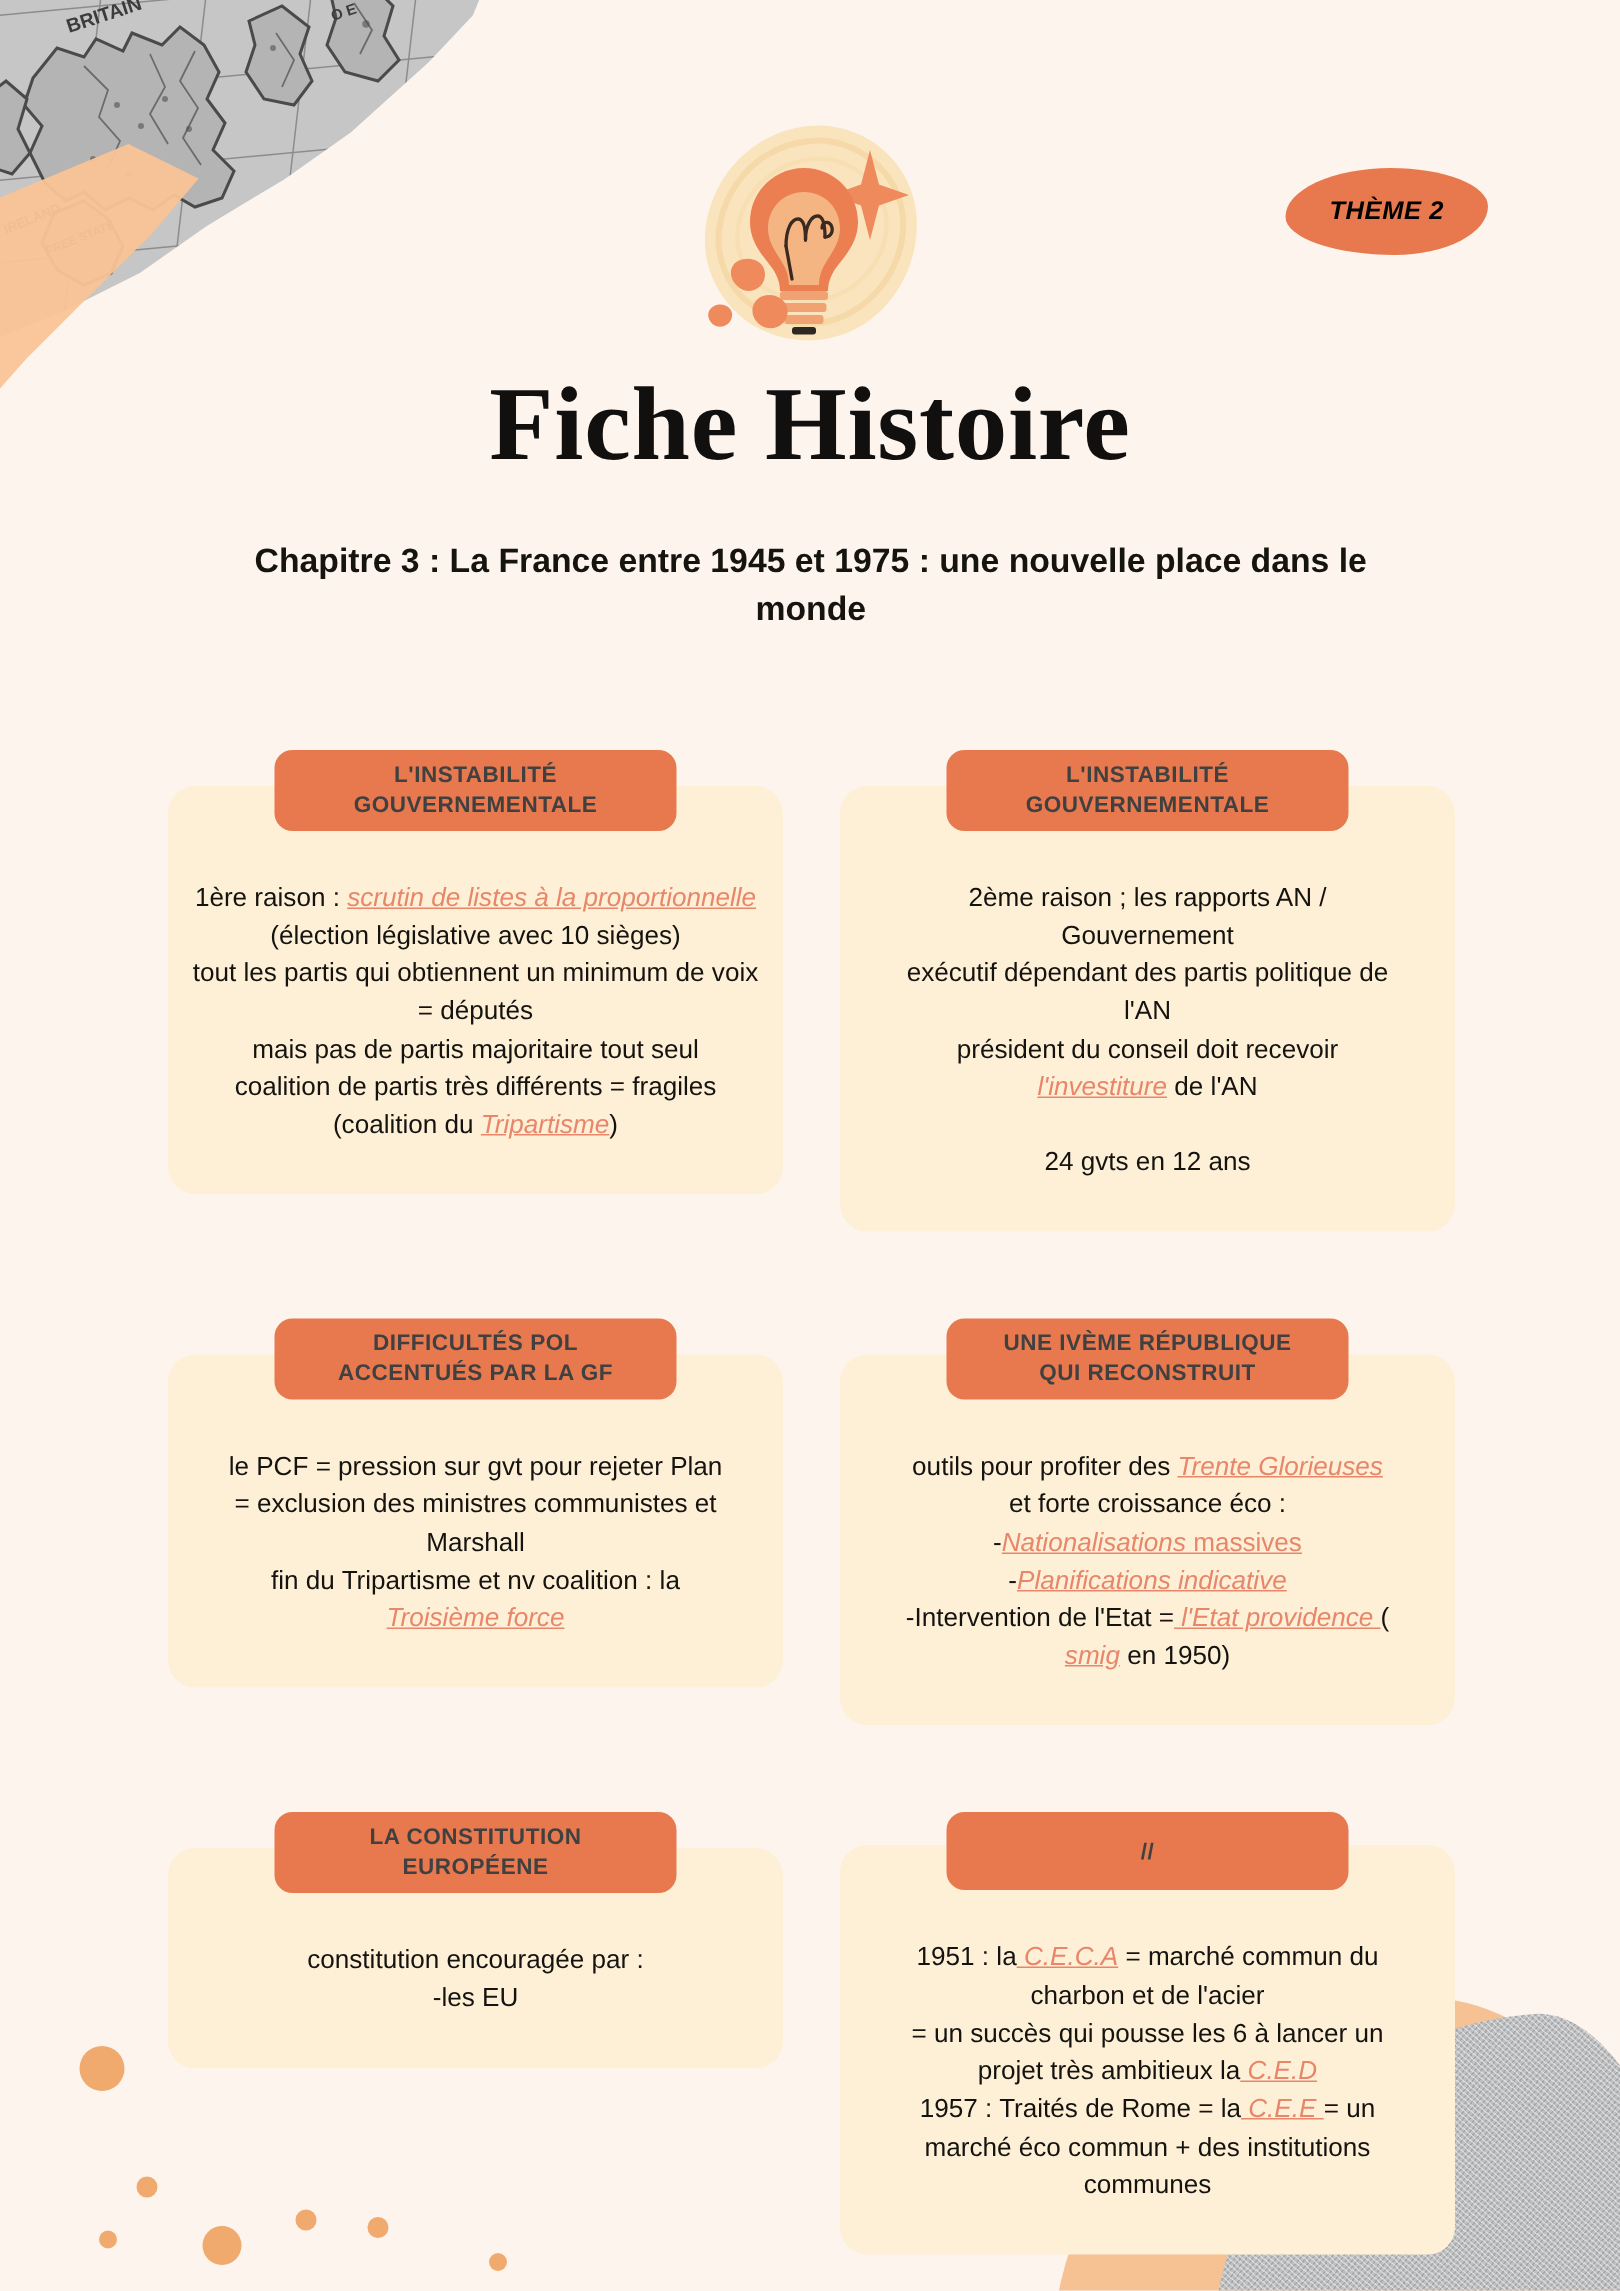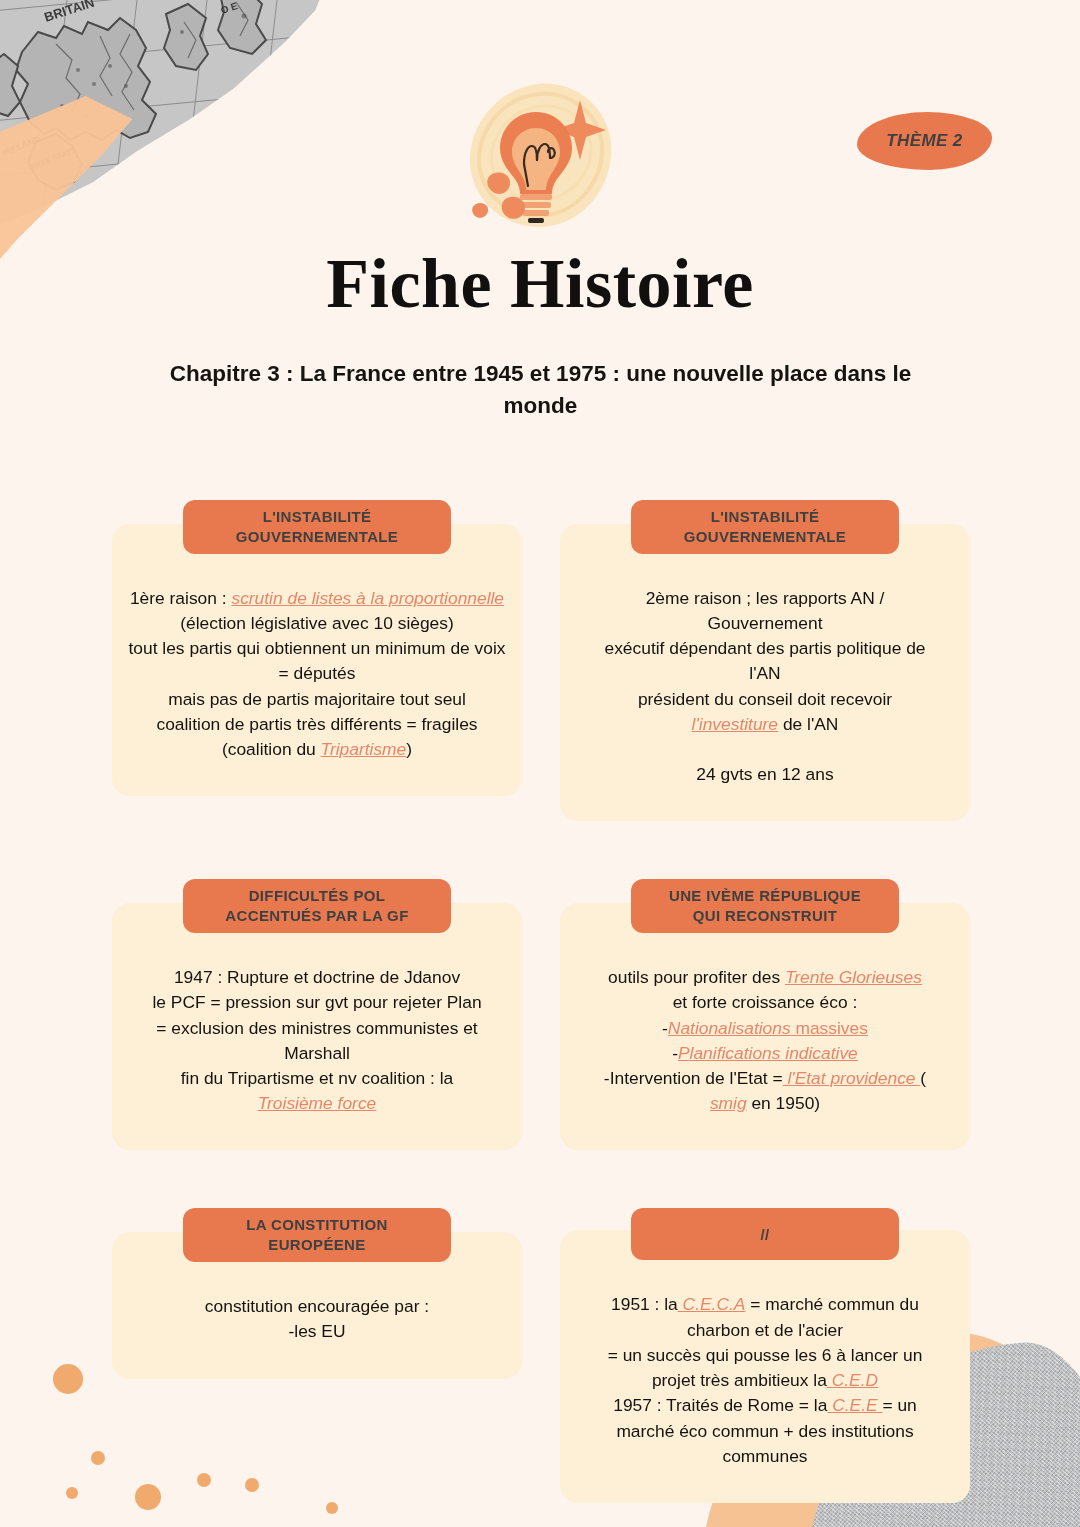--- a/index.html
+++ b/index.html
@@ -66,21 +66,21 @@
   
   .theme-badge {
     position: absolute;
     top: 112px; right: 88px;
     width: 135px; height: 58px;
     background: #e8794f;
     border-radius: 52% 48% 46% 54% / 56% 44% 56% 44%;
     display: flex; align-items: center; justify-content: center;
   }
   .theme-badge span {
-    color: #404040;
+    color: #000000;
     font-size: 17px;
     font-weight: bold;
     font-style: italic;
     letter-spacing: .4px;
   }
 
   .bulb-wrap { position: absolute; top: 78px; left: 462px; width: 155px; height: 155px; }
 
   .page-title {
     position: absolute;
@@ -271,21 +271,21 @@
       <div class="card-body"><div><span>1ère raison : </span><span class="hl">scrutin de listes à la proportionnelle</span></div><div><span>(élection législative avec 10 sièges)</span></div><div><span>tout les partis qui obtiennent un minimum de voix</span></div><div><span>= députés</span></div><div><span>mais pas de partis majoritaire tout seul</span></div><div><span>coalition de partis très différents = fragiles</span></div><div><span>(coalition du </span><span class="hl">Tripartisme</span><span>)</span></div></div>
     </div>
     <div class="card">
       <div class="card-header">L'INSTABILITÉ
 GOUVERNEMENTALE</div>
       <div class="card-body"><div><span>2ème raison ; les rapports AN /</span></div><div><span>Gouvernement</span></div><div><span>exécutif dépendant des partis politique de</span></div><div><span>l'AN</span></div><div><span>président du conseil doit recevoir</span></div><div><span class="hl">l'investiture</span><span> de l'AN</span></div><div>&nbsp;</div><div><span>24 gvts en 12 ans</span></div></div>
     </div>
     <div class="card">
       <div class="card-header">DIFFICULTÉS POL
 ACCENTUÉS PAR LA GF</div>
-      <div class="card-body"><div><span>1947 : Rupture et doctrine de Jdanov</span></div><div><span>le PCF = pression sur gvt pour rejeter Plan</span></div><div><span>= exclusion des ministres communistes et</span></div><div><span>Marshall</span></div><div><span>fin du Tripartisme et nv coalition : la</span></div><div><span class="hl">Troisième force</span></div></div>
+      <div class="card-body"><div><span>le PCF = pression sur gvt pour rejeter Plan</span></div><div><span>= exclusion des ministres communistes et</span></div><div><span>Marshall</span></div><div><span>fin du Tripartisme et nv coalition : la</span></div><div><span class="hl">Troisième force</span></div></div>
     </div>
     <div class="card">
       <div class="card-header">UNE IVÈME RÉPUBLIQUE
 QUI RECONSTRUIT</div>
       <div class="card-body"><div><span>outils pour profiter des </span><span class="hl">Trente Glorieuses</span></div><div><span>et forte croissance éco :</span></div><div><span>-</span><span class="hl">Nationalisations</span><span class="hl-plain"> massives</span></div><div><span>-</span><span class="hl">Planifications indicative</span></div><div><span>-Intervention de l'Etat =</span><span class="hl"> l'Etat providence </span><span>(</span></div><div><span class="hl">smig</span><span> en 1950)</span></div></div>
     </div>
     <div class="card">
       <div class="card-header">LA CONSTITUTION
 EUROPÉENE</div>
       <div class="card-body tall"><div><span>constitution encouragée par :</span></div><div><span>-les EU</span></div></div>

